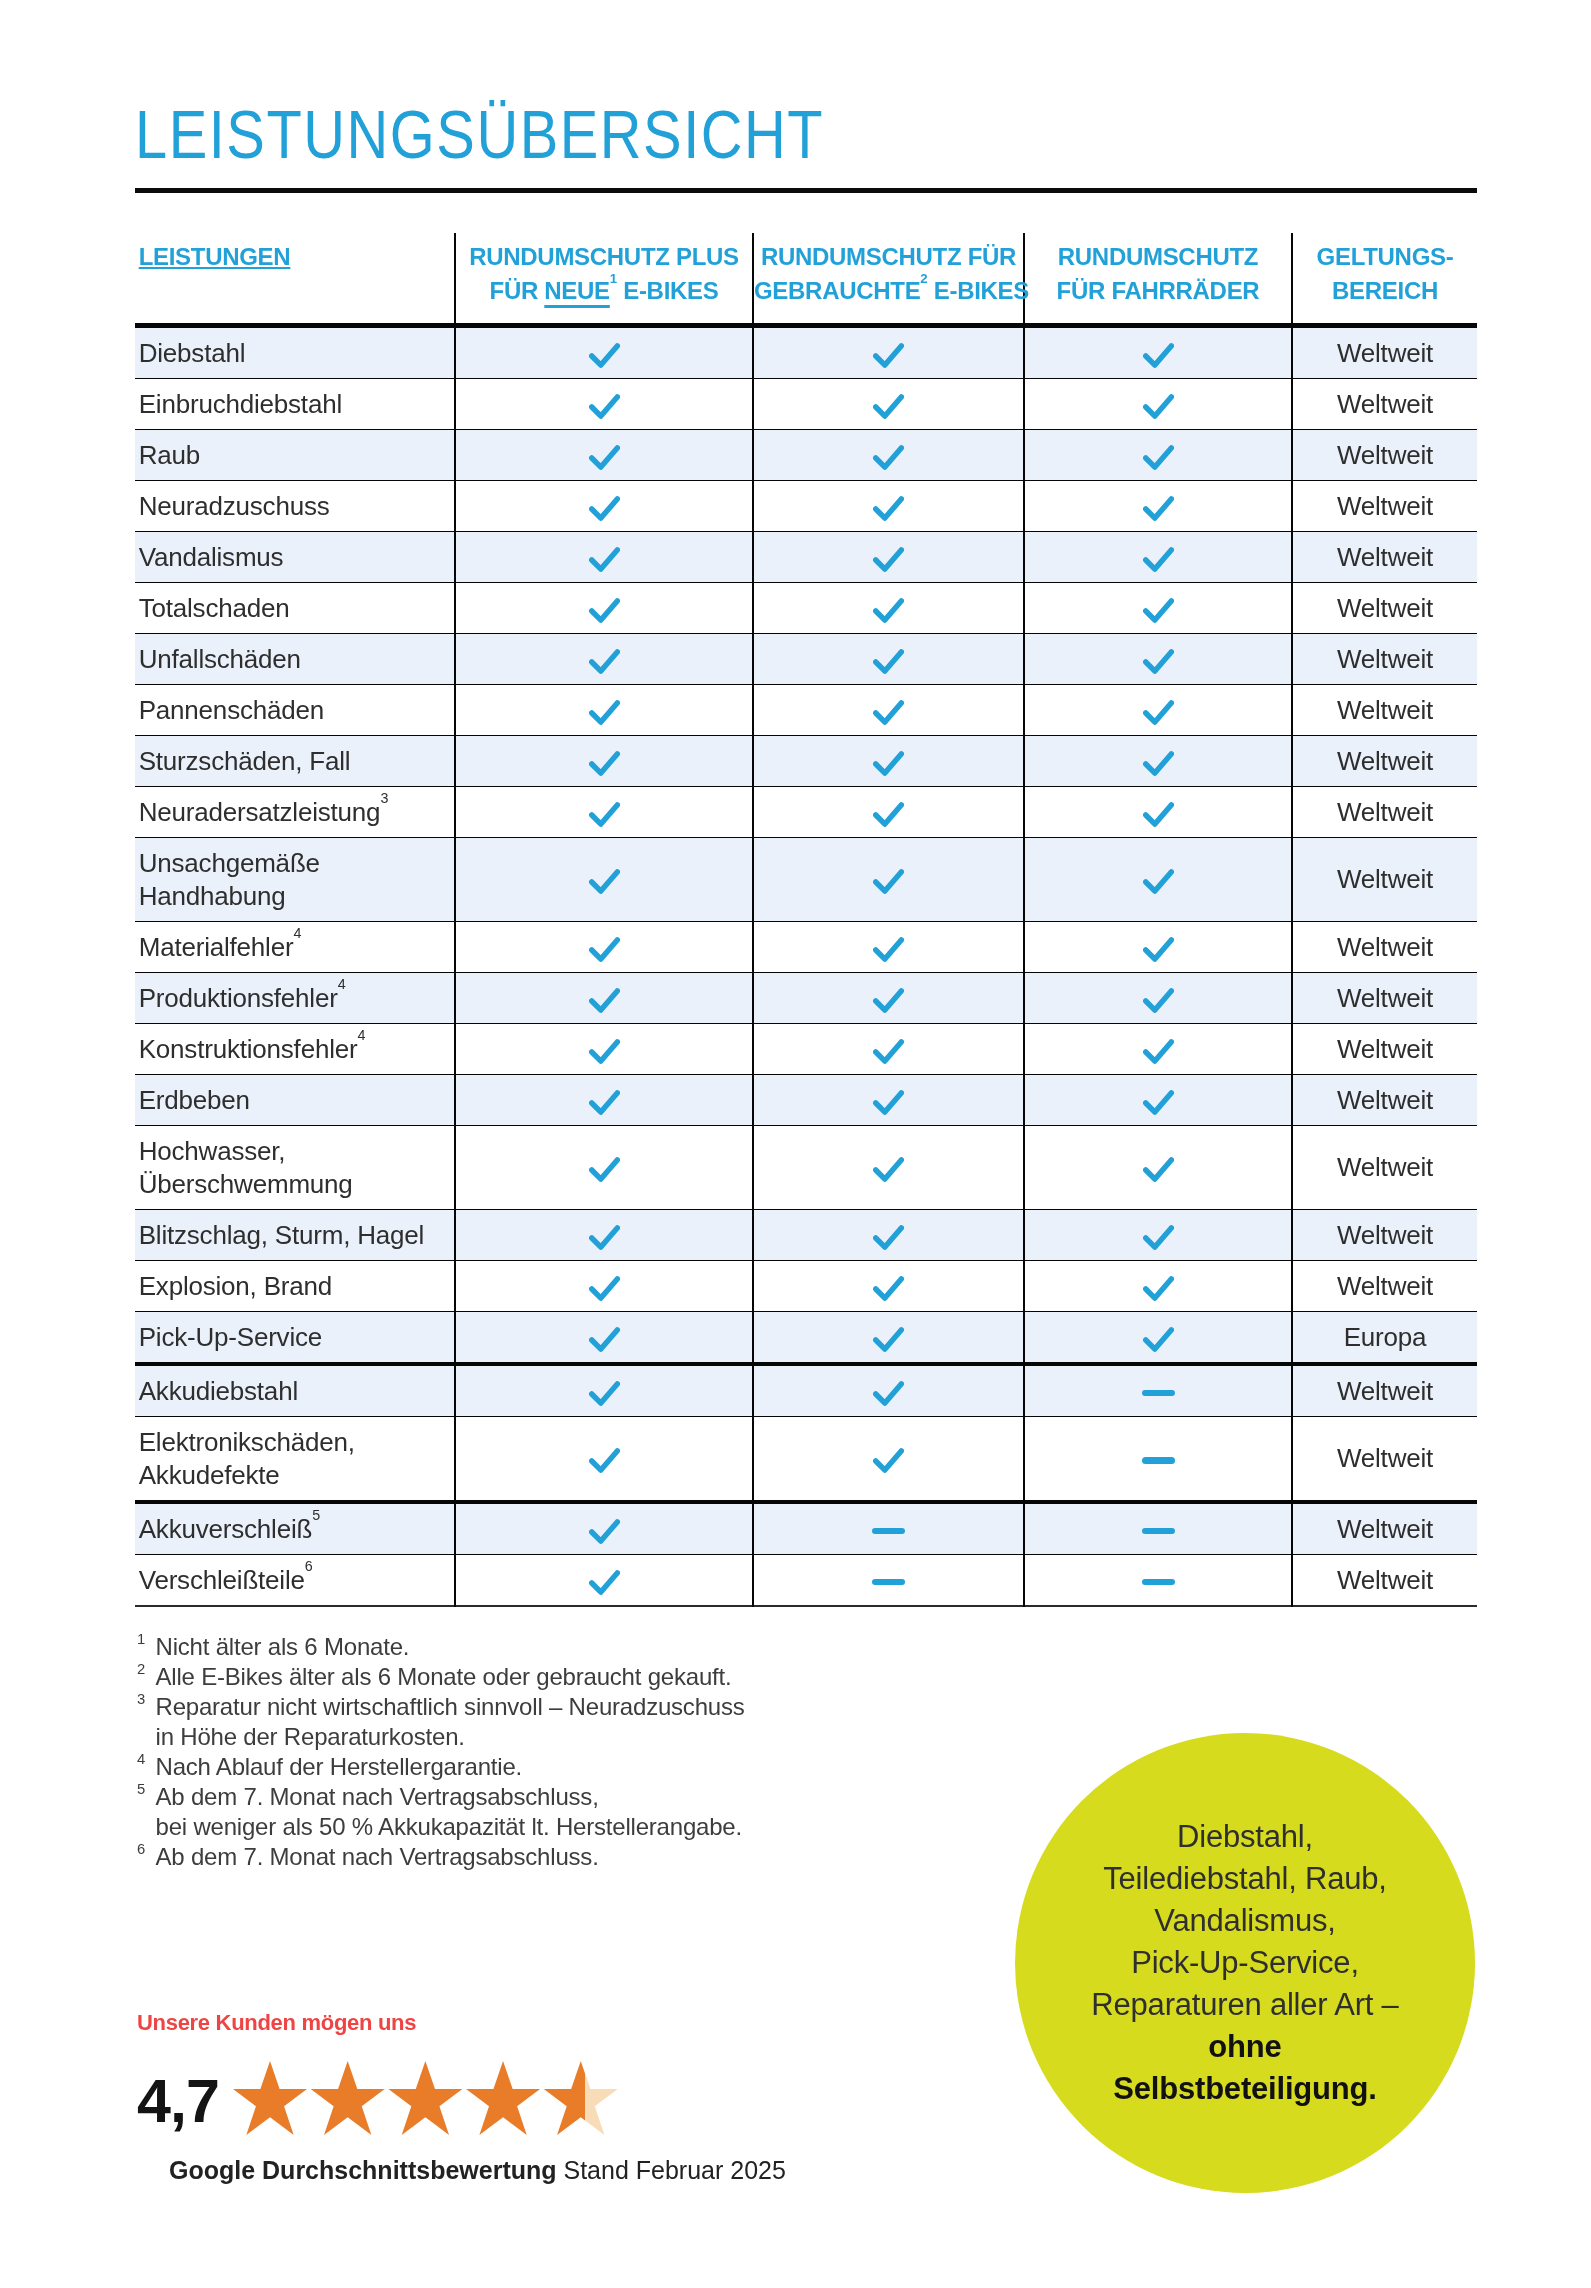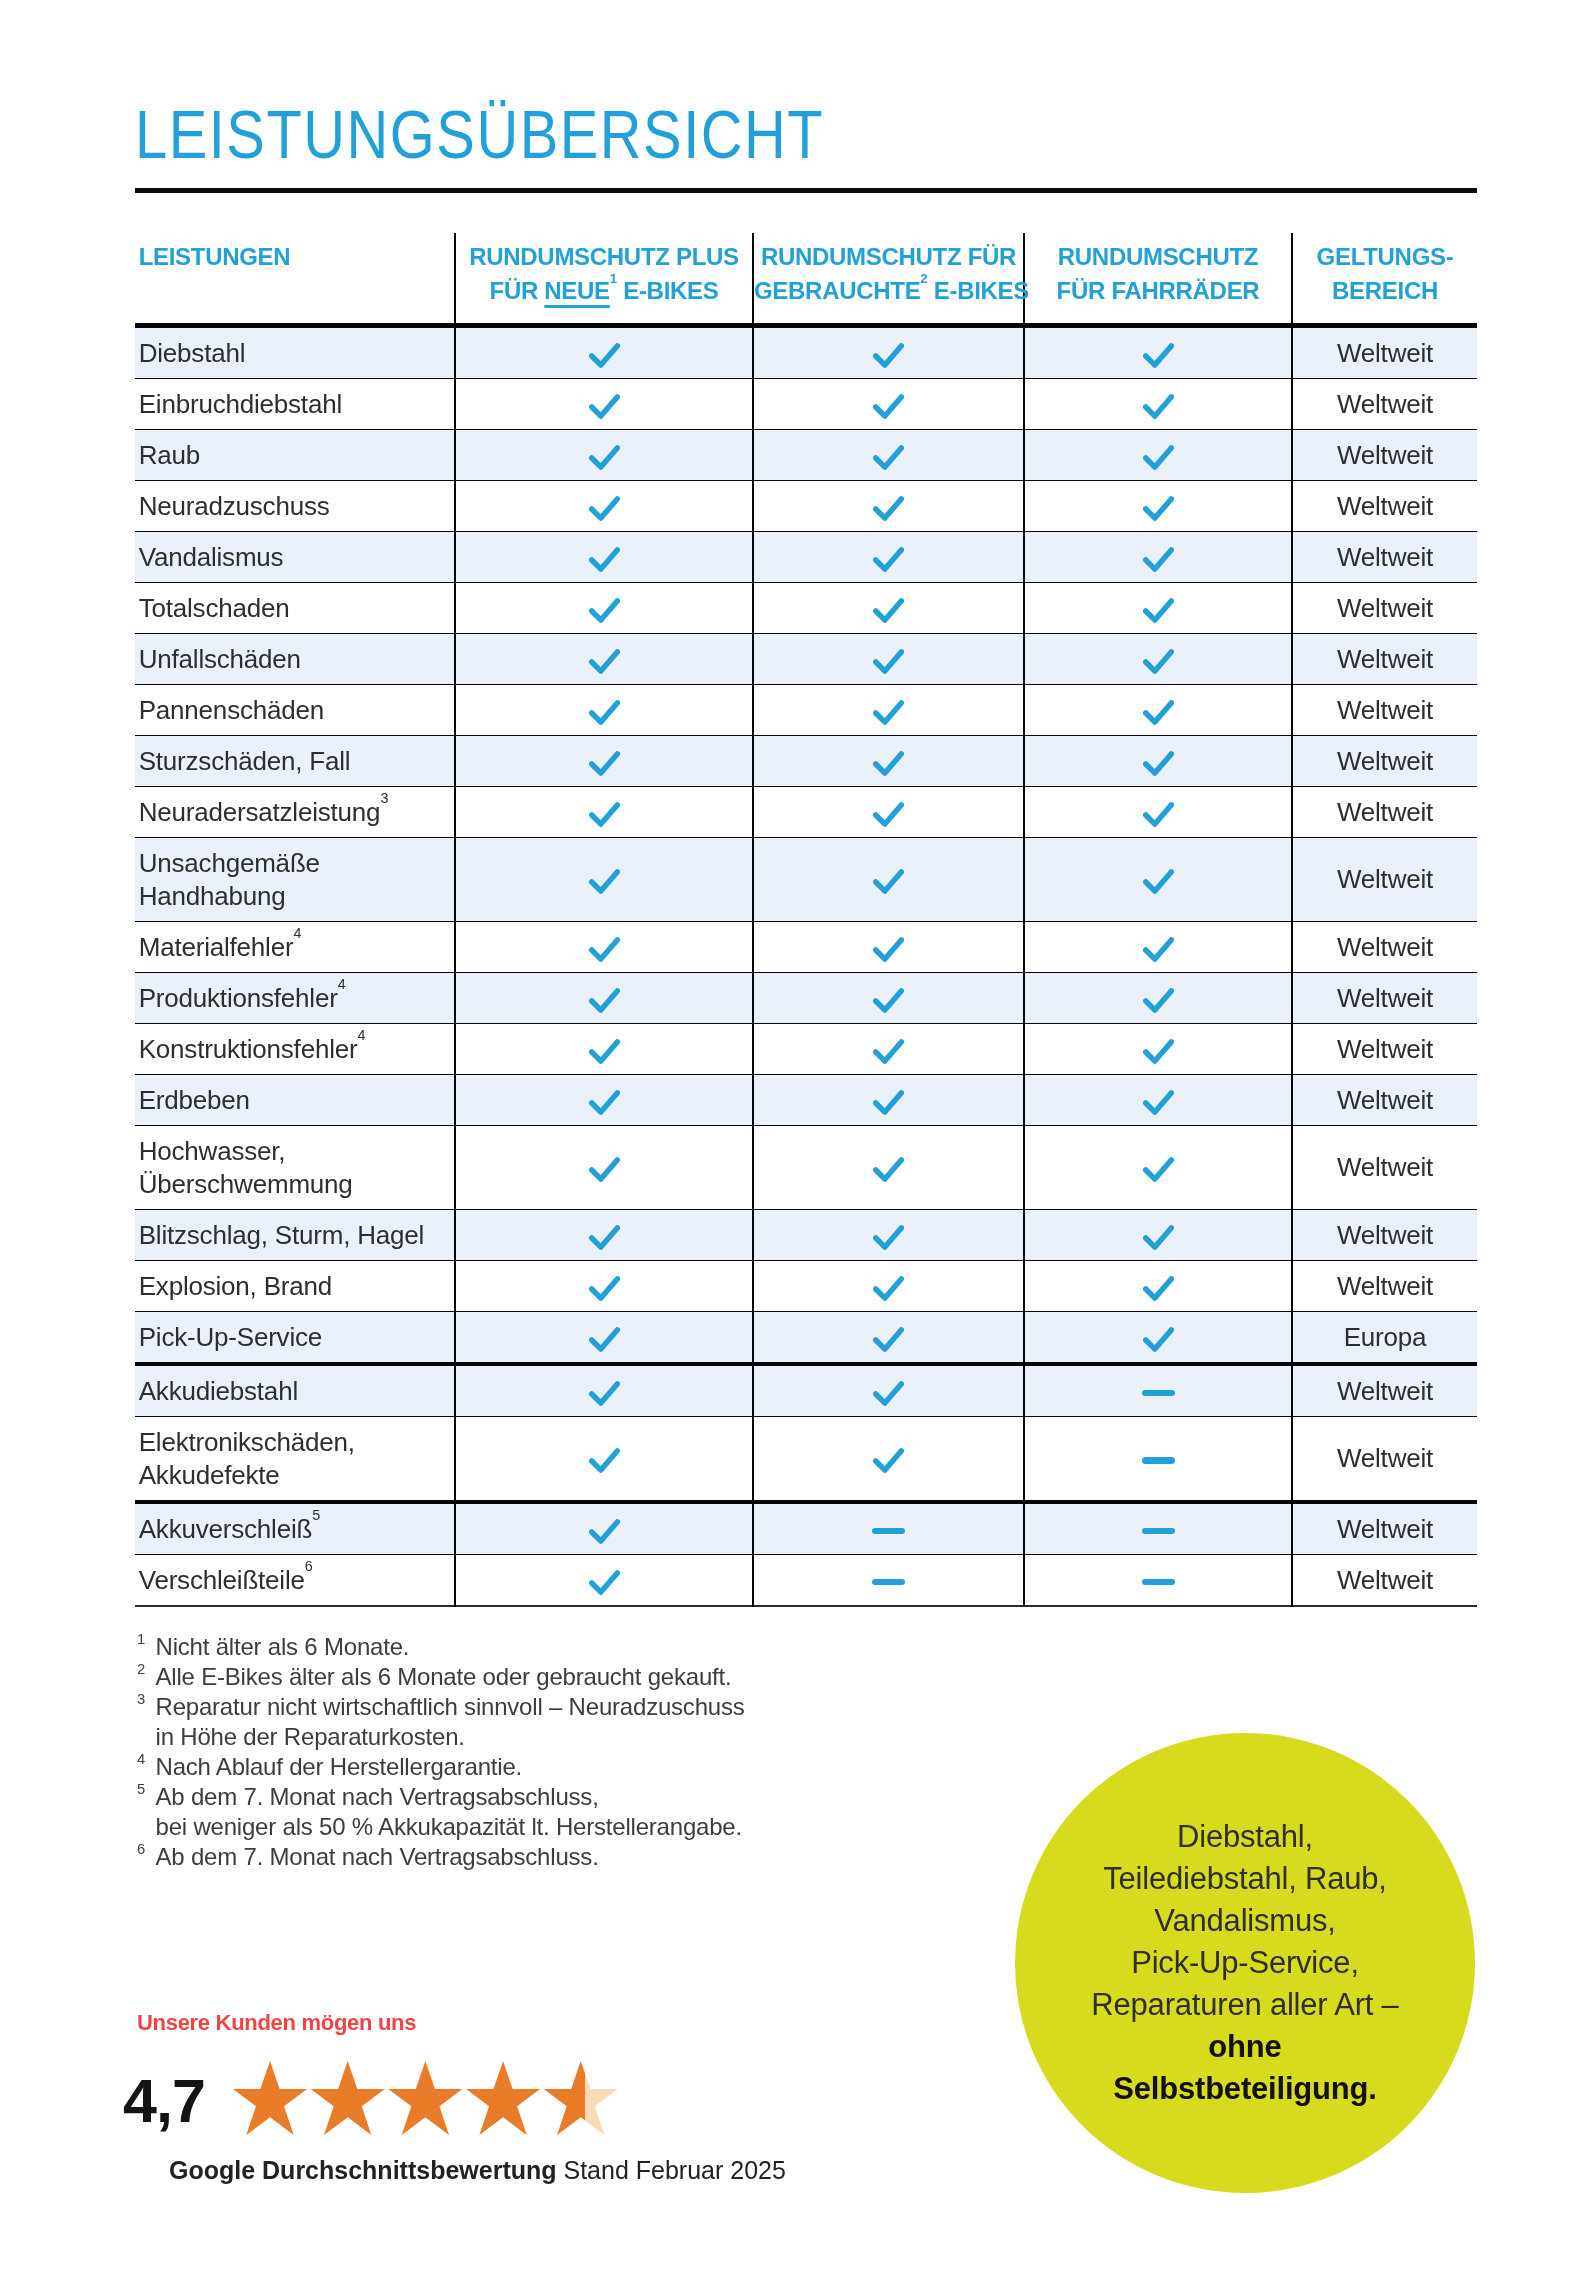--- a/index.html
+++ b/index.html
@@ -21,21 +21,21 @@
 
   
   .table-wrap { position:absolute; left:135px; top:233px; width:1342px; }
   table.benefits { border-collapse:collapse; width:100%; table-layout:fixed; border-bottom:2.8px solid #2b2b2b; }
   th,td { padding:0; }
   thead th {
     height:83px; vertical-align:top; padding-top:7.4px;
     color:var(--blue); font-size:24px; font-weight:700; letter-spacing:-0.3px;
     text-align:center; border-bottom:5.5px solid #060606; line-height:34px;
   }
-  thead th:first-child { text-align:left; padding-left:3.7px; }
+  thead th:first-child { text-align:left; padding-left:3.7px;text-decoration:underline; }
   thead th + th, tbody td + td { border-left:2.8px solid #060606; }
   .hline { white-space:nowrap; }
   .hu { text-decoration:underline; text-underline-offset:5.5px; text-decoration-thickness:2.8px; }
   thead sup, td.label sup { font-size:0.55em; line-height:0; position:relative; top:-0.55em; }
 
   tbody td { border-top:1.8px solid #060606; height:50px; font-size:26px; letter-spacing:-0.2px; }
   tbody tr.tall td { height:83px; }
   tbody tr.shaded { background:var(--rowShade); }
   tbody tr.group-start td { border-top:4.6px solid #060606; }
   td.label { text-align:left; padding-left:3.7px; padding-right:7.4px; line-height:33px; }
@@ -46,21 +46,21 @@
   svg.check { vertical-align:middle; }
 
   
   .footnotes { position:absolute; left:137px; top:1632px; font-size:24px; color:#3d3d3d; letter-spacing:-0.2px; }
   .fn { display:flex; }
   .fn-sup { flex:none; width:18.5px; font-size:14.8px; position:relative; top:-0.9px; text-align:left; }
   .fn-text { line-height:30px; }
 
   
   .reviews-heading { position:absolute; left:137px; top:2010px; font-size:22px; font-weight:700; letter-spacing:-0.3px; color:#ef4444; }
-  .review-score { position:absolute; left:123px; top:2066px; font-size:61px; font-weight:700; letter-spacing:-0.9px; color:#141414; }
+  .review-score { position:absolute; left:137px; top:2066px; font-size:61px; font-weight:700; letter-spacing:-0.9px; color:#141414; }
   .stars { position:absolute; left:233px; top:2061px; display:flex; gap:3.7px; }
   .star {
     width:74px; height:74px; background:var(--starOrange);
     clip-path:polygon(50% 0%, 63% 38%, 100% 38%, 69% 61%, 82% 100%, 50% 76%, 18% 100%, 31% 61%, 0% 38%, 37% 38%);
   }
   .star.partial { background:linear-gradient(90deg, var(--starOrange) 55%, var(--starPale) 55%); }
   .review-source { position:absolute; left:137px; top:2156px; font-size:25px; color:#222; }
   .review-source .b { font-weight:700;margin-left:32px; }
 
   

